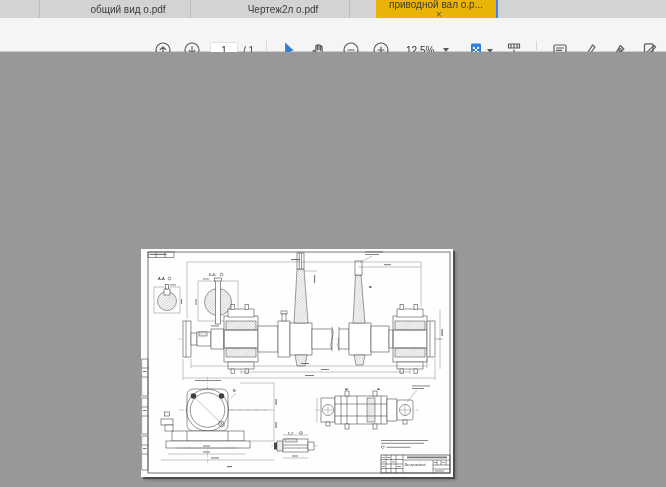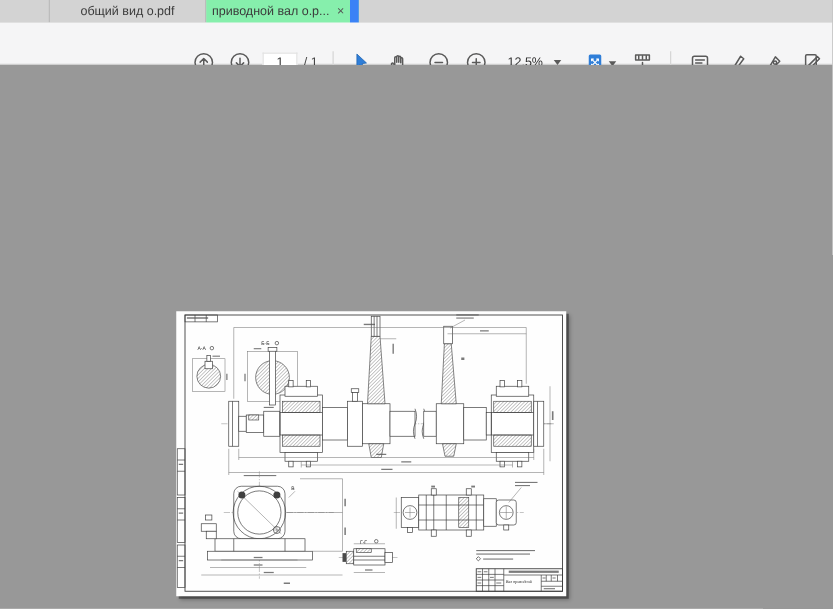--- a/index.html
+++ b/index.html
@@ -1,26 +1,26 @@
 <!DOCTYPE html>
 <html><head>
 <meta charset="utf-8">
 <style>
   html,body{margin:0;padding:0;background:#e9e9e9;}
   .app{position:relative;width:666px;height:487px;overflow:hidden;
        font-family:"Liberation Sans",sans-serif;background:#999;}
   
   .tabbar{position:absolute;left:0;top:0;width:666px;height:18px;
-          background:#d3d3d3;border-bottom:1px solid #c2c2c2;display:flex;}
+          background:#d3d3d3;border-bottom:1px solid #c2c2c2;display:flex;gap:26px;}
   .tab-spacer{width:40px;border-right:1px solid #bcbcbc;box-sizing:border-box;}
   .tab{box-sizing:border-box;height:18px;display:flex;align-items:center;justify-content:center;
        font-size:10px;color:#3b3b3b;border-right:1px solid #bcbcbc;cursor:default;
        white-space:nowrap;overflow:hidden;}
-  .tab.active{background:#86efac;border-right:7px solid #3b82f6;position:relative;
-              margin-bottom:-1px;height:19px;}
+  .tab.active{background:#eab308;border-right:2px solid #3b82f6;position:relative;
+              margin-bottom:-1px;height:19px;flex-direction:column;}
   .tab .close{margin-left:6px;font-size:10px;color:#555;line-height:10px;}
   .tab-rest{flex:1;}
   
   .toolbar{position:absolute;left:0;top:18px;width:666px;height:33px;background:#f5f5f6;
            border-bottom:1px solid #cfcfcf;}
   .tbtn{position:absolute;top:23px;width:18px;height:18px;display:flex;align-items:center;
         justify-content:center;}
   .tsep{position:absolute;top:23px;width:1px;height:19px;background:#d6d6d6;}
   .pagebox{position:absolute;left:210px;top:24px;width:28px;height:16px;background:#fff;
            border:1px solid #e2e2e2;border-bottom:1px solid #8f8f8f;box-sizing:border-box;
@@ -52,20 +52,23 @@
 </head>
 <body>
 
 <div class="app">
 
   <div class="tabbar">
     <div class="tab-spacer"></div>
     <div class="tab" style="width:125px">
       <span>общий вид o.pdf</span>
     </div>
+    <div class="tab" style="width:133px">
+      <span>Чертеж2л o.pdf</span>
+    </div>
     <div class="tab active" style="width:122px">
       <span>приводной вал o.p...</span>
       <span class="close">×</span>
     </div>
     <div class="tab-rest"></div>
   </div>
 
   <div class="toolbar">
 
     <div class="tbtn" style="left:154px">

